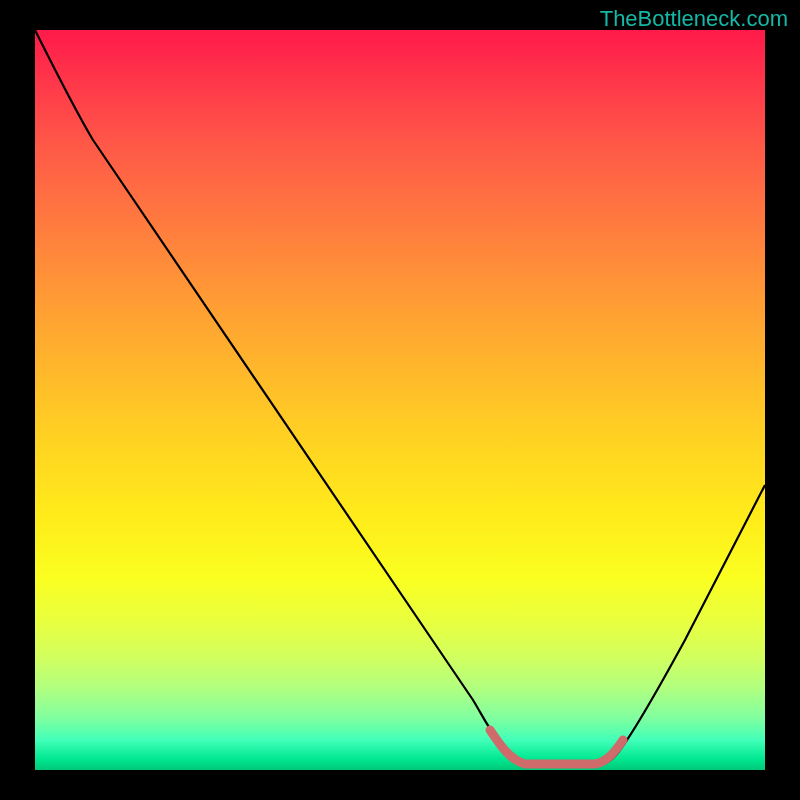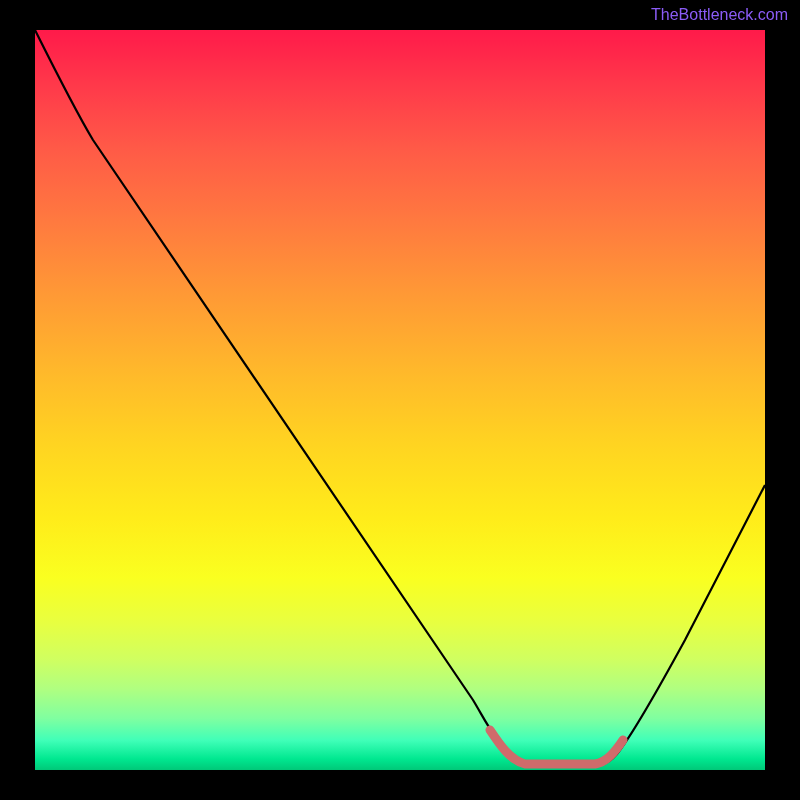--- a/index.html
+++ b/index.html
@@ -8,22 +8,22 @@
     height: 800px;
     background: #000;
     position: relative;
     overflow: hidden;
     font-family: Arial, sans-serif;
   }
   .watermark {
     position: absolute;
     top: 6px;
     right: 12px;
-    color: #8b5cf6;
-    font-size: 16px;
+    color: #14b8a6;
+    font-size: 22px;
     font-weight: 500;
     z-index: 10;
   }
   .chart-area {
     position: absolute;
     top: 30px;
     left: 35px;
     width: 730px;
     height: 740px;
   }

